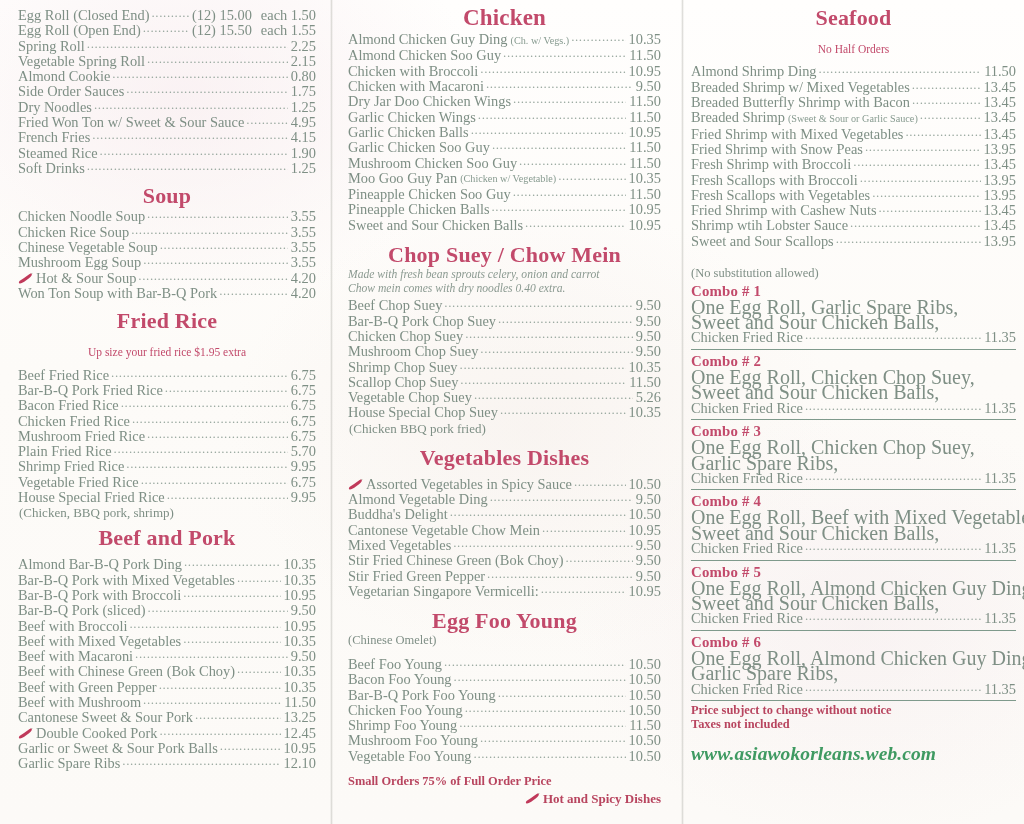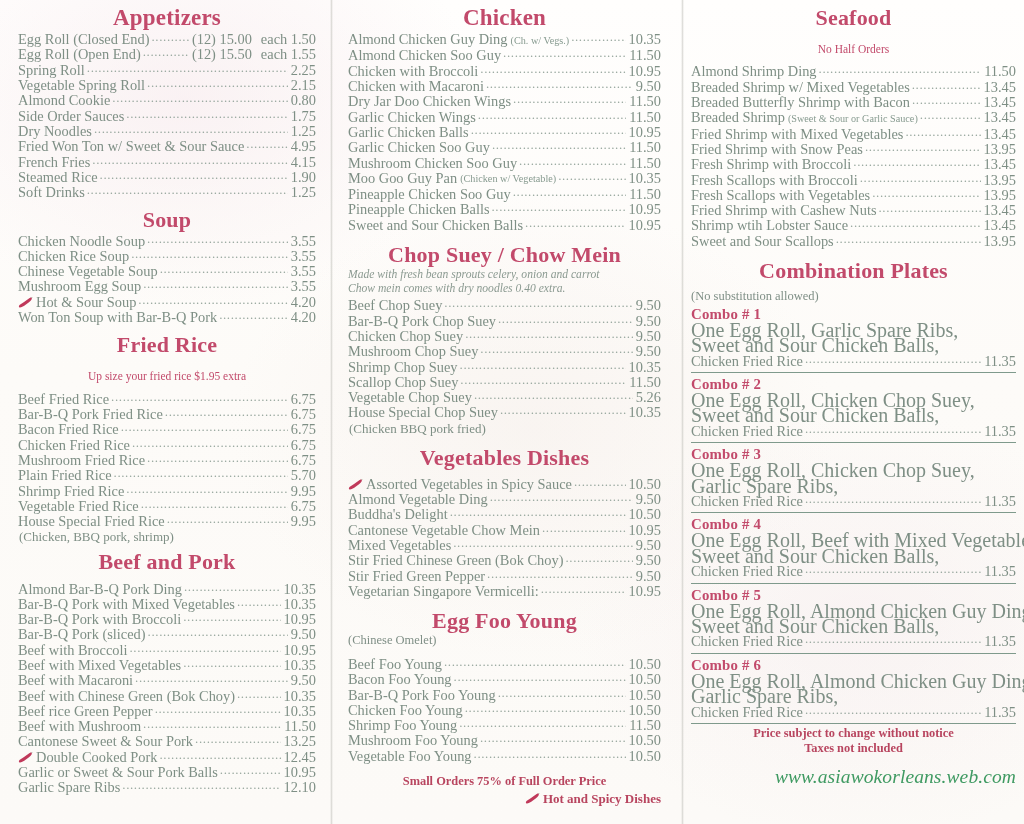--- a/index.html
+++ b/index.html
@@ -170,59 +170,58 @@
     content: "..........................................................................";
   }
   .combo-rule {
     border: 0;
     border-top: 1.3px solid #7f9a8c;
     margin: 3px 0 2px 0;
   }
 
   
   .foot-note {
-    text-align: center;
+    text-align: left;
     color: #b8455f;
     font-weight: bold;
     font-size: 12.4px;
     line-height: 14.5px;
   }
   .foot-spicy {
     text-align: right;
     color: #b8455f;
     font-weight: bold;
     font-size: 13px;
     line-height: 16px;
     margin-top: 2px;
   }
   .website {
-    text-align: right;
+    text-align: left;
     color: #3f9a62;
-    font-weight: normal;
+    font-weight: bold;
     font-style: italic;
     font-size: 19.5px;
     margin-top: 11px;
     letter-spacing: 0.1px;
   }
   .spacer-6 { height: 6px; }
   .spacer-8 { height: 8px; }
   .spacer-10 { height: 10px; }
 </style>
 </head>
 <body>
 
 <div class="paper-wash"></div>
 <div class="fold f1"></div>
 <div class="fold f2"></div>
 
 <div class="sheet">
 
   <div class="col col-left">
 
-    <div class="sect-title t-28">Appetizers</div>
     <div class="items">
         <div class="row">
           <span class="nm">Egg Roll (Closed End)</span>
           <span class="dots"></span>
           <span class="pr">(12) 15.00</span>
           <span class="pr2">each 1.50</span>
         </div>
         <div class="row">
           <span class="nm">Egg Roll (Open End)</span>
           <span class="dots"></span>
@@ -408,21 +407,21 @@
           <span class="nm">Beef with Macaroni</span>
           <span class="dots"></span>
           <span class="pr">9.50</span>
         </div>
         <div class="row">
           <span class="nm">Beef with Chinese Green (Bok Choy)</span>
           <span class="dots"></span>
           <span class="pr">10.35</span>
         </div>
         <div class="row">
-          <span class="nm">Beef rice Green Pepper</span>
+          <span class="nm">Beef with Green Pepper</span>
           <span class="dots"></span>
           <span class="pr">10.35</span>
         </div>
         <div class="row">
           <span class="nm">Beef with Mushroom</span>
           <span class="dots"></span>
           <span class="pr">11.50</span>
         </div>
         <div class="row">
           <span class="nm">Cantonese Sweet &amp; Sour Pork</span>
@@ -743,21 +742,20 @@
           <span class="pr">13.45</span>
         </div>
         <div class="row">
           <span class="nm">Sweet and Sour Scallops</span>
           <span class="dots"></span>
           <span class="pr">13.95</span>
         </div>
       </div>
 
     <div class="spacer-10"></div>
-    <div class="sect-title t-26">Combination Plates</div>
     <div class="spacer-6"></div>
     <div class="sect-sub-green">(No substitution allowed)</div>
     <div>
         <div class="combo">
           <div class="combo-title">Combo # 1</div>
           <div class="combo-line">One Egg Roll, Garlic Spare Ribs,</div>
           <div class="combo-line">Sweet and Sour Chicken Balls,</div>
           <div class="combo-last">
             <span>Chicken Fried Rice</span>
             <span class="dots"></span>

